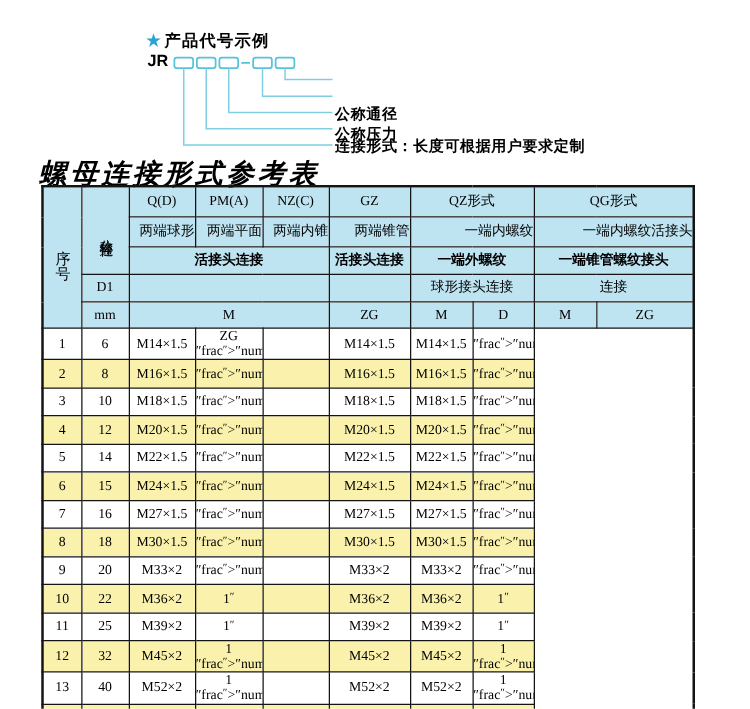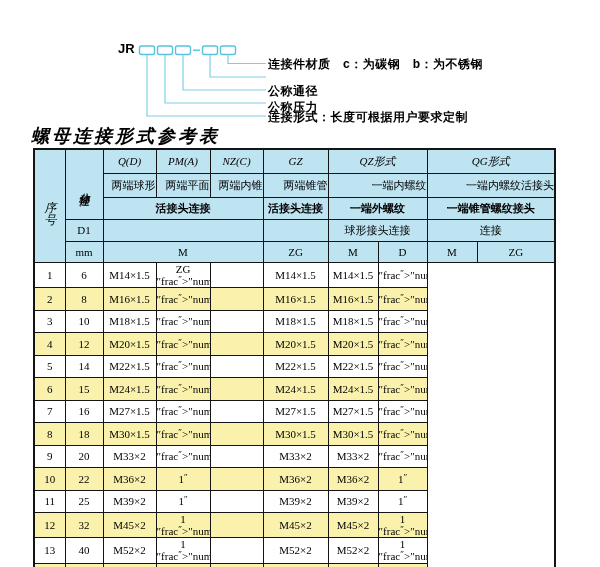--- a/index.html
+++ b/index.html
@@ -17,31 +17,31 @@
   .diagram svg{position:absolute;left:0;top:0;}
   .code-title{position:absolute;left:117px;top:24px;font-size:13px;font-weight:700;
               letter-spacing:1px;white-space:nowrap;}
   .code-title .star{color:var(--star-blue);margin-right:2px;}
   .code-prefix{position:absolute;left:118px;top:41px;font-size:13px;font-weight:700;
                font-family:"Liberation Sans",sans-serif;}
   .code-label{position:absolute;left:268px;font-size:12px;font-weight:700;
               white-space:nowrap;letter-spacing:0.5px;}
   .lab0{top:56px;} .lab1{top:70px;} .lab2{top:83px;} .lab3{top:99px;} .lab4{top:109px;}
   
-  .table-title{position:absolute;left:31px;top:124px;font-size:18px;font-weight:700;
+  .table-title{position:absolute;left:31px;top:124px;font-size:22px;font-weight:700;
                font-style:italic;font-family:"Liberation Serif",serif;letter-spacing:3px;
                white-space:nowrap;}
   
   table{position:absolute;left:33px;top:148px;border-collapse:collapse;table-layout:fixed;
         width:521px;font-family:"Liberation Serif",serif;}
   th,td{border:1px solid var(--border);padding:0;text-align:center;vertical-align:middle;
         font-weight:400;font-size:11px;line-height:1.1;overflow:hidden;}
   table{border:2px solid var(--border);}
   thead th{background:var(--header-bg);}
-  thead tr.hr1 th{height:23px;font-style:italic;} thead tr.hr2 th{height:23px;text-align:right;}
+  thead tr.hr1 th{height:23px;} thead tr.hr2 th{height:23px;text-align:right;}
   thead tr.hr3 th{height:21px;font-weight:bold;} thead tr.hr4 th{height:21px;} thead tr.hr5 th{height:20px;margin-left:48px;}
   .vtext{writing-mode:vertical-lr;text-orientation:upright;margin:0 auto;}
   .v-seq{letter-spacing:14px;font-size:12px;}
   .v-dn{letter-spacing:1px;font-size:11px;}
   tbody td{height:21.5px;background:#fff;}
   tbody tr.alt td{background:var(--row-alt-bg);}
   .inch{font-size:9px;vertical-align:top;line-height:1;}
 </style>
 </head>
 <body>
@@ -57,22 +57,22 @@
       <rect x="220.5" y="46" width="15" height="8.5" rx="2"></rect>
     </g>
     <g stroke="#7fcfe4" stroke-width="1.2" fill="none">
       <polyline points="228,54.5 228,63.5 266,63.5"></polyline>
       <polyline points="210,54.5 210,77 266,77"></polyline>
       <polyline points="183,54.5 183,90 266,90"></polyline>
       <polyline points="165,54.5 165,103 266,103"></polyline>
       <polyline points="147,54.5 147,116 266,116"></polyline>
     </g>
   </svg>
+  <div class="code-title"><span class="star">★</span><span>产品代号示例</span></div>
   <div class="code-prefix">JR</div>
-  <div class="code-label lab0">连接件材质　c：为碳钢　b：为不锈钢</div>
   <div class="code-label lab2">公称通径</div>
   <div class="code-label lab3">公称压力</div>
   <div class="code-label lab4">连接形式：长度可根据用户要求定制</div>
 </div>
 
 <div class="table-title">螺母连接形式参考表</div>
 
 <table>
   <colgroup>
     <col style="width:31px">

